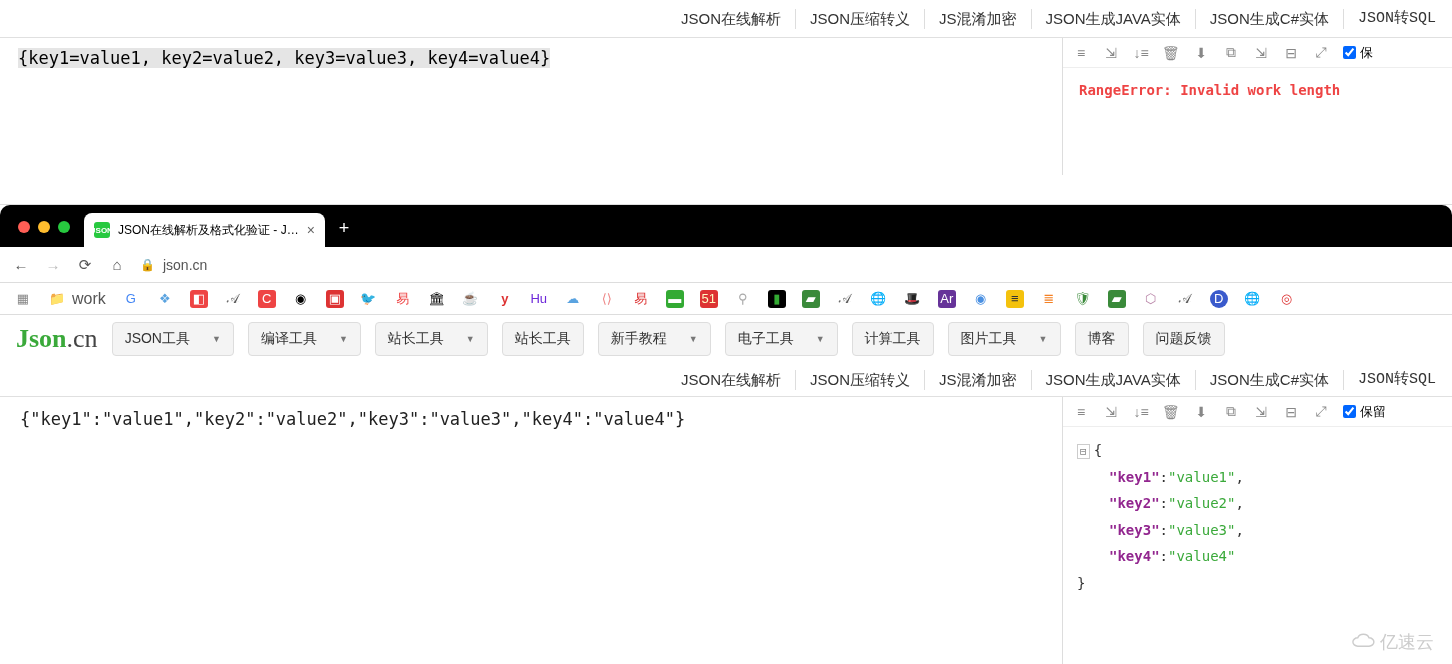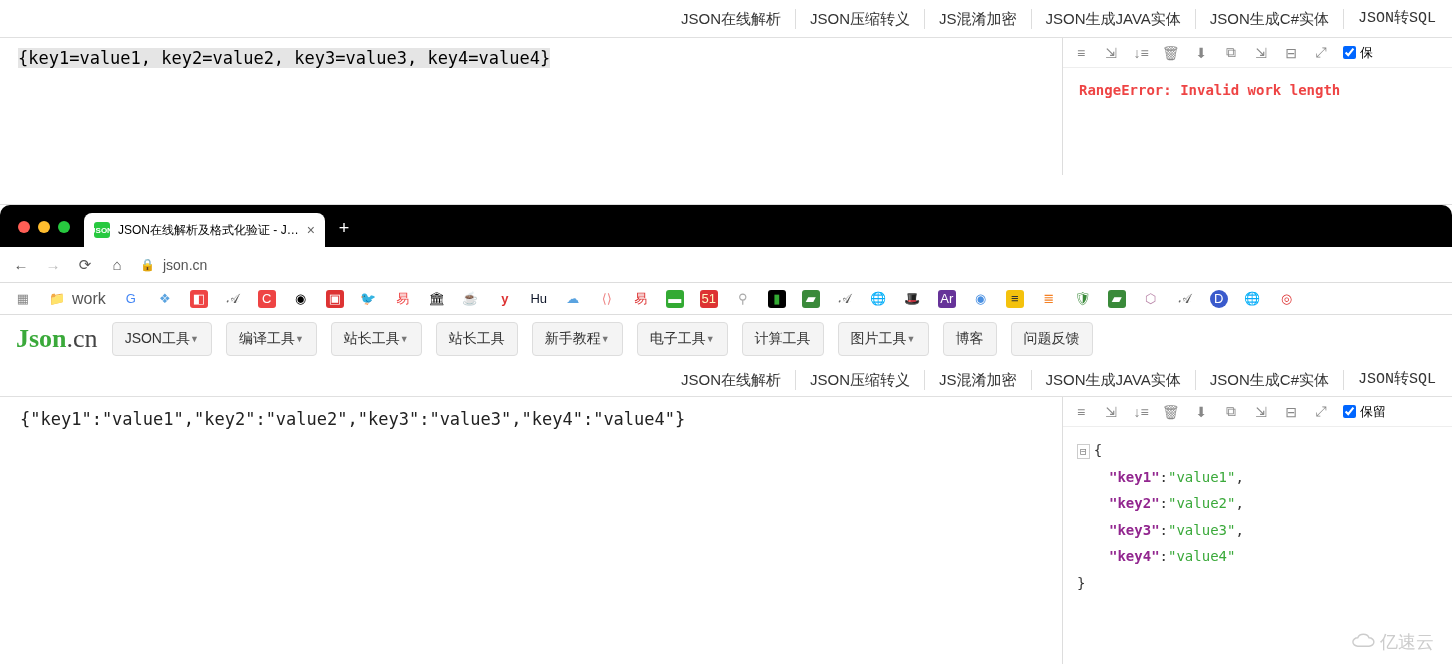--- a/index.html
+++ b/index.html
@@ -38,21 +38,21 @@
 
 .bookmarks { height: 32px; background: #fff; display: flex; align-items: center; padding: 0 14px; gap: 16px; border-bottom: 1px solid #ddd; overflow: hidden; }
 .bookmarks .bm { width: 18px; height: 18px; display: inline-flex; align-items: center; justify-content: center; font-size: 13px; cursor: pointer; }
 .bm.folder { color: #888; } 
 .bm-label { font-size: 16px; color: #555; margin-left: -10px; }
 
 
 .app-header { height: 48px; display: flex; align-items: center; padding: 0 16px; gap: 14px; }
 .logo { font-family: Georgia, serif; font-size: 26px; font-weight: bold; color: #3aa93a; }
 .logo .cn { color: #444; font-weight: normal; }
-.menu-btn { background: #f4f4f4; border: 1px solid #ddd; border-radius: 4px; padding: 7px 12px; font-size: 14px; color: #333; cursor: pointer; display: inline-flex; align-items: center; gap: 0; }
+.menu-btn { background: #f4f4f4; border: 1px solid #ddd; border-radius: 4px; padding: 7px 12px; font-size: 14px; color: #333; cursor: pointer; display: inline-flex; align-items: center; gap: 22px; }
 .menu-btn .caret { font-size: 9px; color: #777; }
 
 .app-subtabs { height: 34px; display: flex; justify-content: flex-end; align-items: center; border-bottom: 1px solid #e0e0e0; padding-right: 2px; }
 
 .app-body { display: flex; height: calc(664px - 205px - 42px - 36px - 32px - 48px - 34px); }
 .app-body .left { flex: 1; padding: 12px 20px; font-family: Menlo, monospace; font-size: 17px; color: #222; }
 .app-body .right { width: 390px; border-left: 1px solid #ddd; display: flex; flex-direction: column; }
 .right .tool-row2 { height: 30px; display: flex; justify-content: flex-start; align-items: center; gap: 14px; padding: 0 10px; border-bottom: 1px solid #eee; }
 .right .formatted { padding: 10px 14px; font-family: Menlo, monospace; font-size: 14px; line-height: 1.9; }
 .formatted .collapse { color: #888; font-size: 11px; border: 1px solid #ccc; padding: 0 2px; margin-right: 4px; cursor: pointer; }
@@ -137,21 +137,21 @@
   <span class="bm" style="background:#e44;color:#fff;border-radius:3px;">◧</span>
   <span class="bm" style="color:#555;">𝒜</span>
   <span class="bm" style="background:#e44;color:#fff;border-radius:3px;">C</span>
   <span class="bm" style="color:#000;">◉</span>
   <span class="bm" style="background:#d33;color:#fff;border-radius:3px;">▣</span>
   <span class="bm">🐦</span>
   <span class="bm" style="color:#e44;">易</span>
   <span class="bm">🏛</span>
   <span class="bm" style="color:#8a5a44;">☕</span>
   <span class="bm" style="color:#d33;font-weight:bold;">y</span>
-  <span class="bm" style="color:#0f172a;">Hu</span>
+  <span class="bm" style="color:#6d28d9;">Hu</span>
   <span class="bm" style="color:#5aa3e0;">☁</span>
   <span class="bm" style="color:#e88;">⟨⟩</span>
   <span class="bm" style="color:#d33;">易</span>
   <span class="bm" style="background:#3a3;color:#fff;border-radius:3px;">▬</span>
   <span class="bm" style="background:#d33;color:#fef9c3;border-radius:3px;">51</span>
   <span class="bm" style="color:#aaa;">⚲</span>
   <span class="bm" style="background:#000;color:#3a3;border-radius:3px;">▮</span>
   <span class="bm" style="background:#3a8a3a;color:#fff;border-radius:3px;">▰</span>
   <span class="bm" style="color:#555;">𝒜</span>
   <span class="bm" style="color:#888;">🌐</span>

